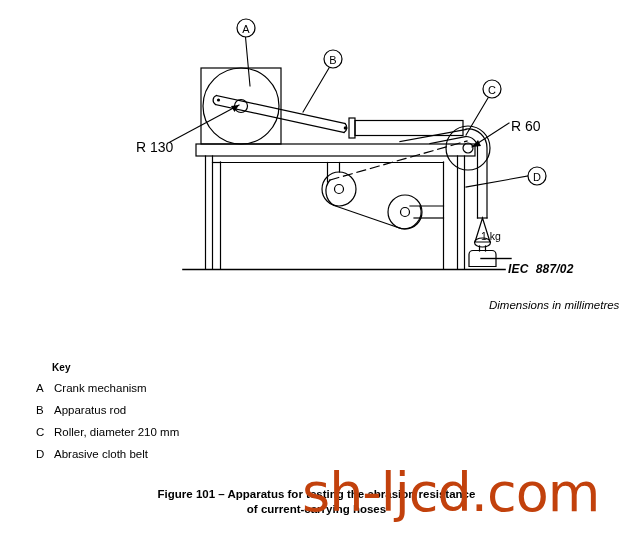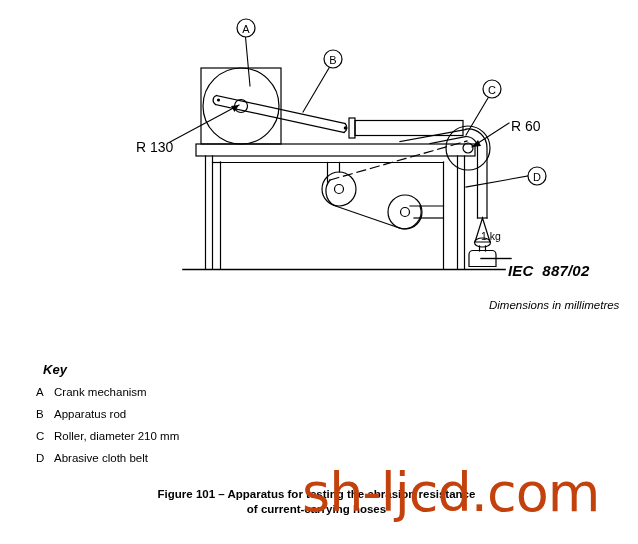--- a/index.html
+++ b/index.html
@@ -44,45 +44,44 @@
     font-family: "Liberation Sans", sans-serif;
   }
   
   #key-block {
     position: absolute;
     left: 36px;
     top: 362px;
     width: 300px;
   }
   #key-title {
-    font-size: 13px;
+    font-size: 10px;
     font-weight: bold;
-    margin: 0 0 9px 7px;
+    margin: 0 0 9px 16px;
     letter-spacing: 0.1px;
-    font-style: italic;
   }
   .key-row {
     display: flex;
     align-items: flex-start;
     margin-bottom: 9px;
     font-size: 11.5px;
     line-height: 13px;
   }
   .key-letter {
     width: 18px;
     flex: 0 0 18px;
   }
   .key-desc {
     flex: 1 1 auto;
   }
   
   #iec-ref {
     left: 508px;
     top: 262px;
-    font-size: 15px;
+    font-size: 12px;
     font-style: italic;
     font-weight: bold;
     letter-spacing: 0.2px;
   }
   #dimensions-note {
     left: 489px;
     top: 299px;
     font-size: 11.5px;
     font-style: italic;
   }

